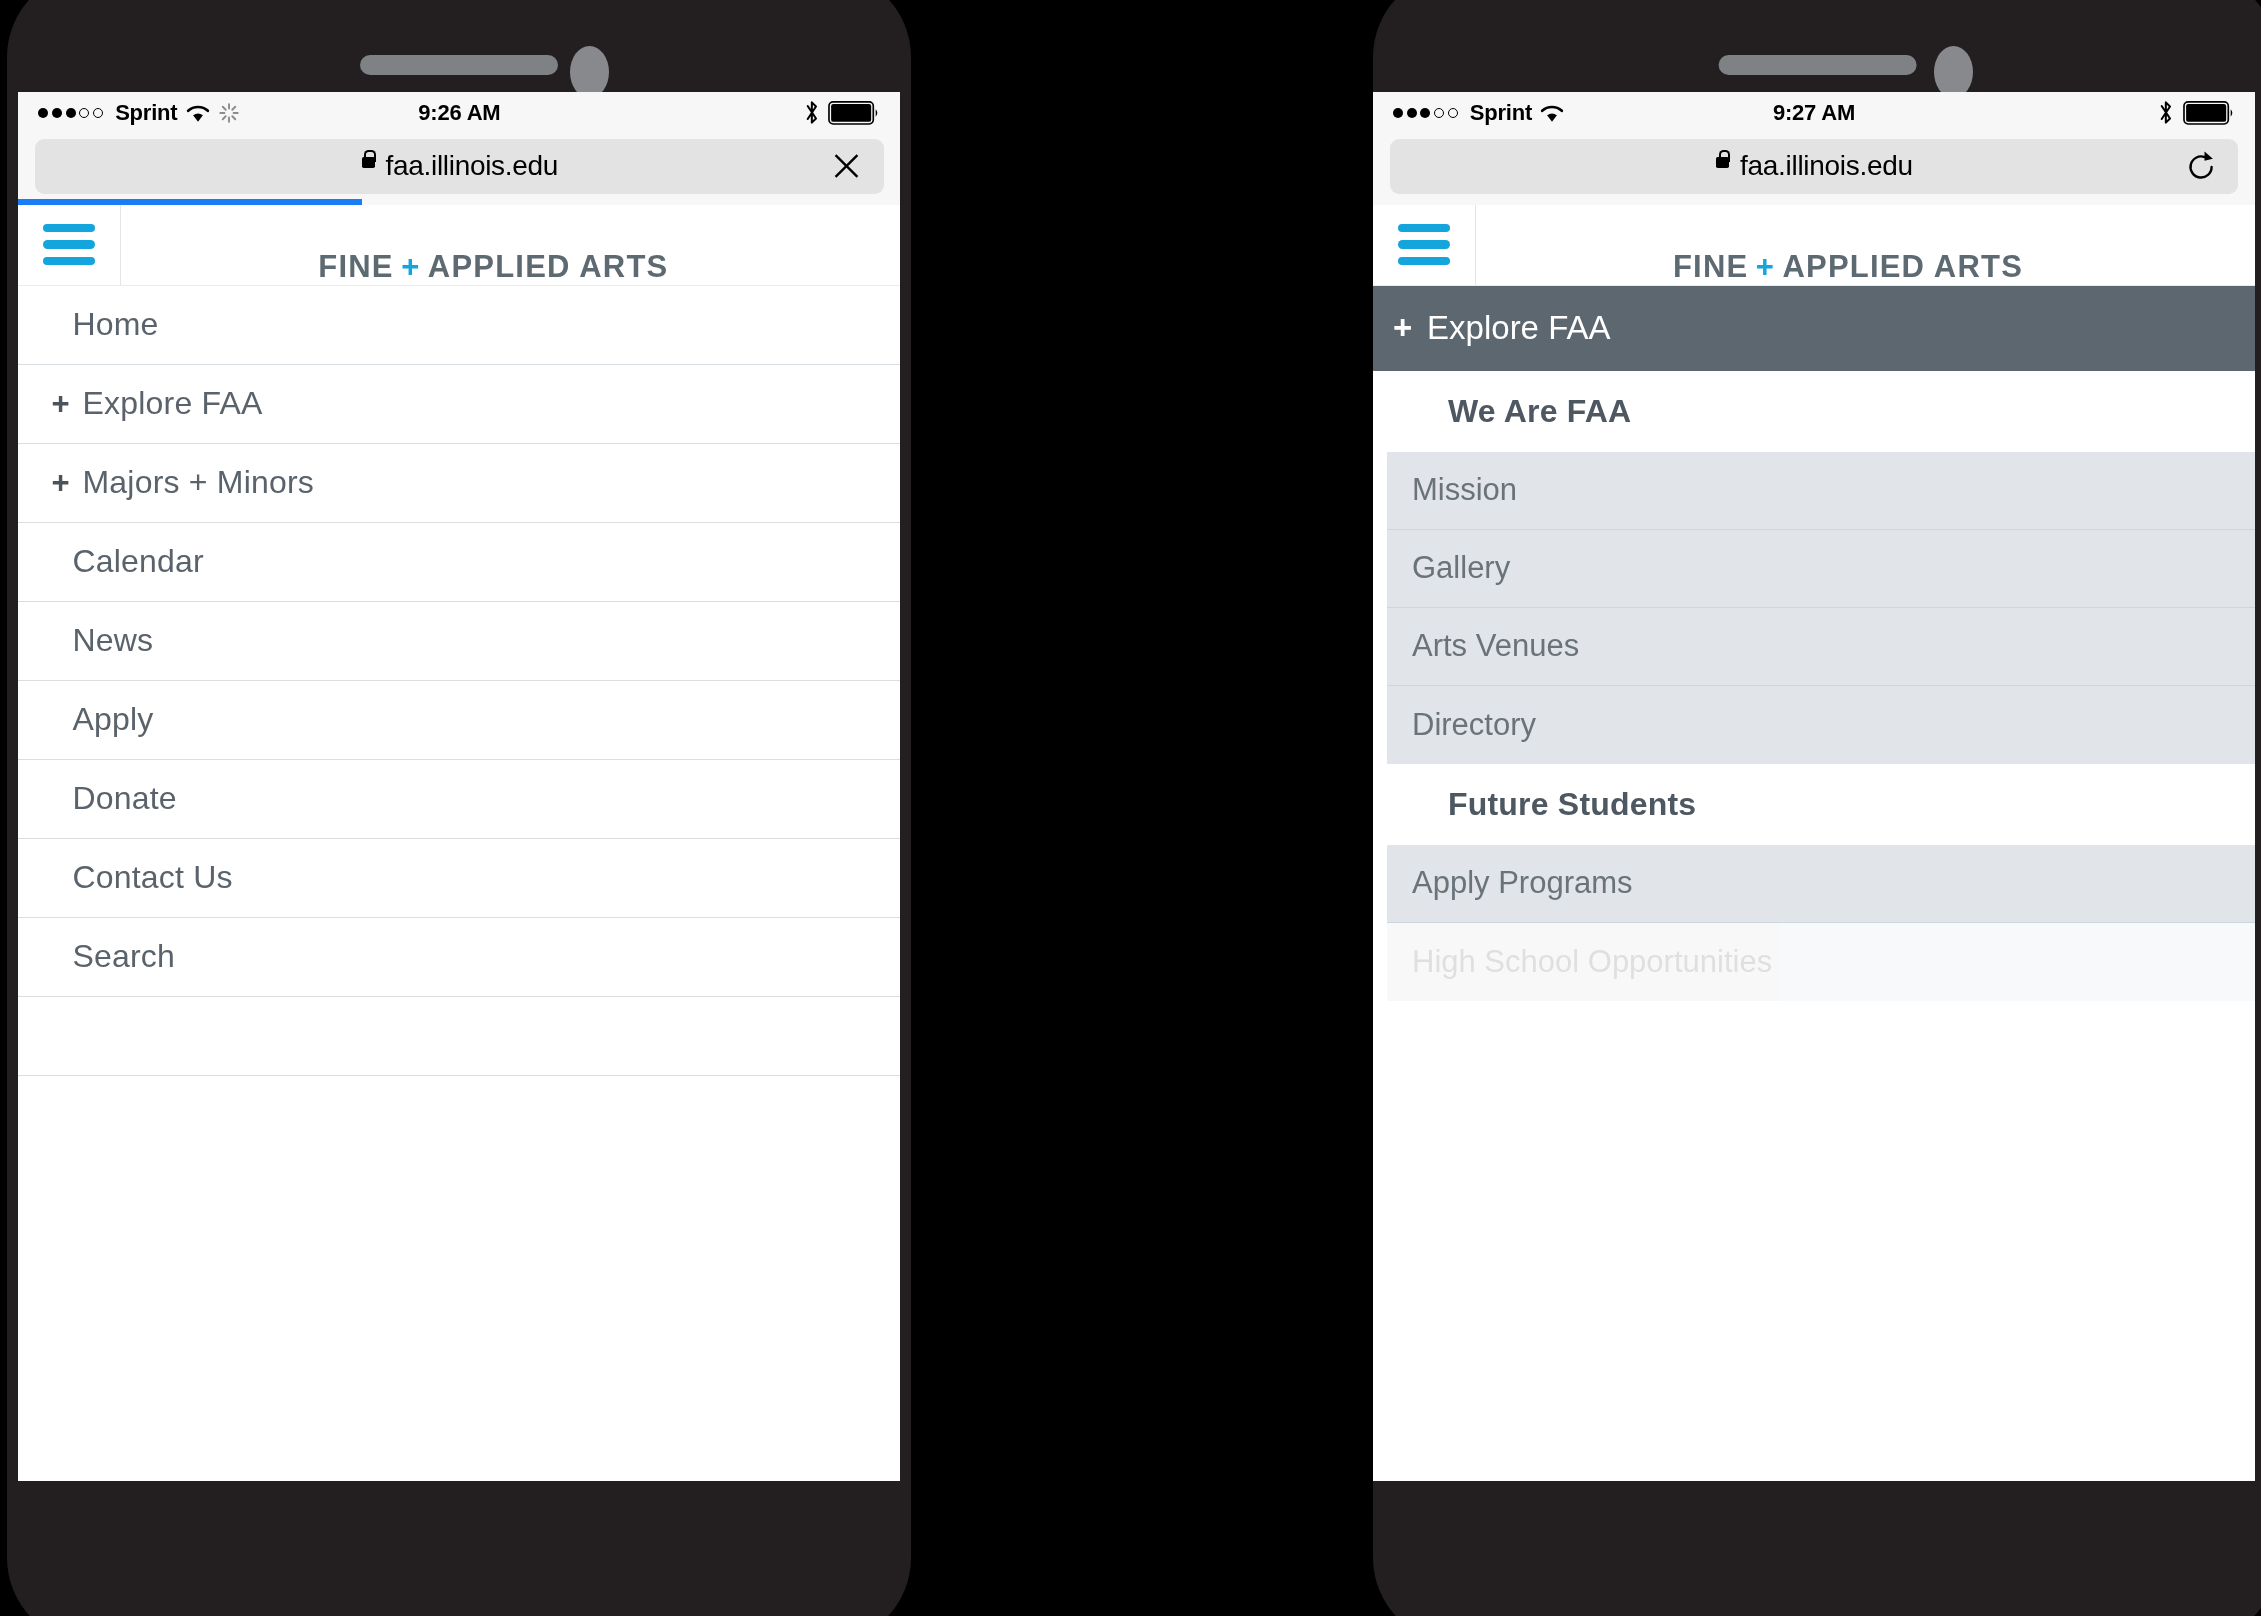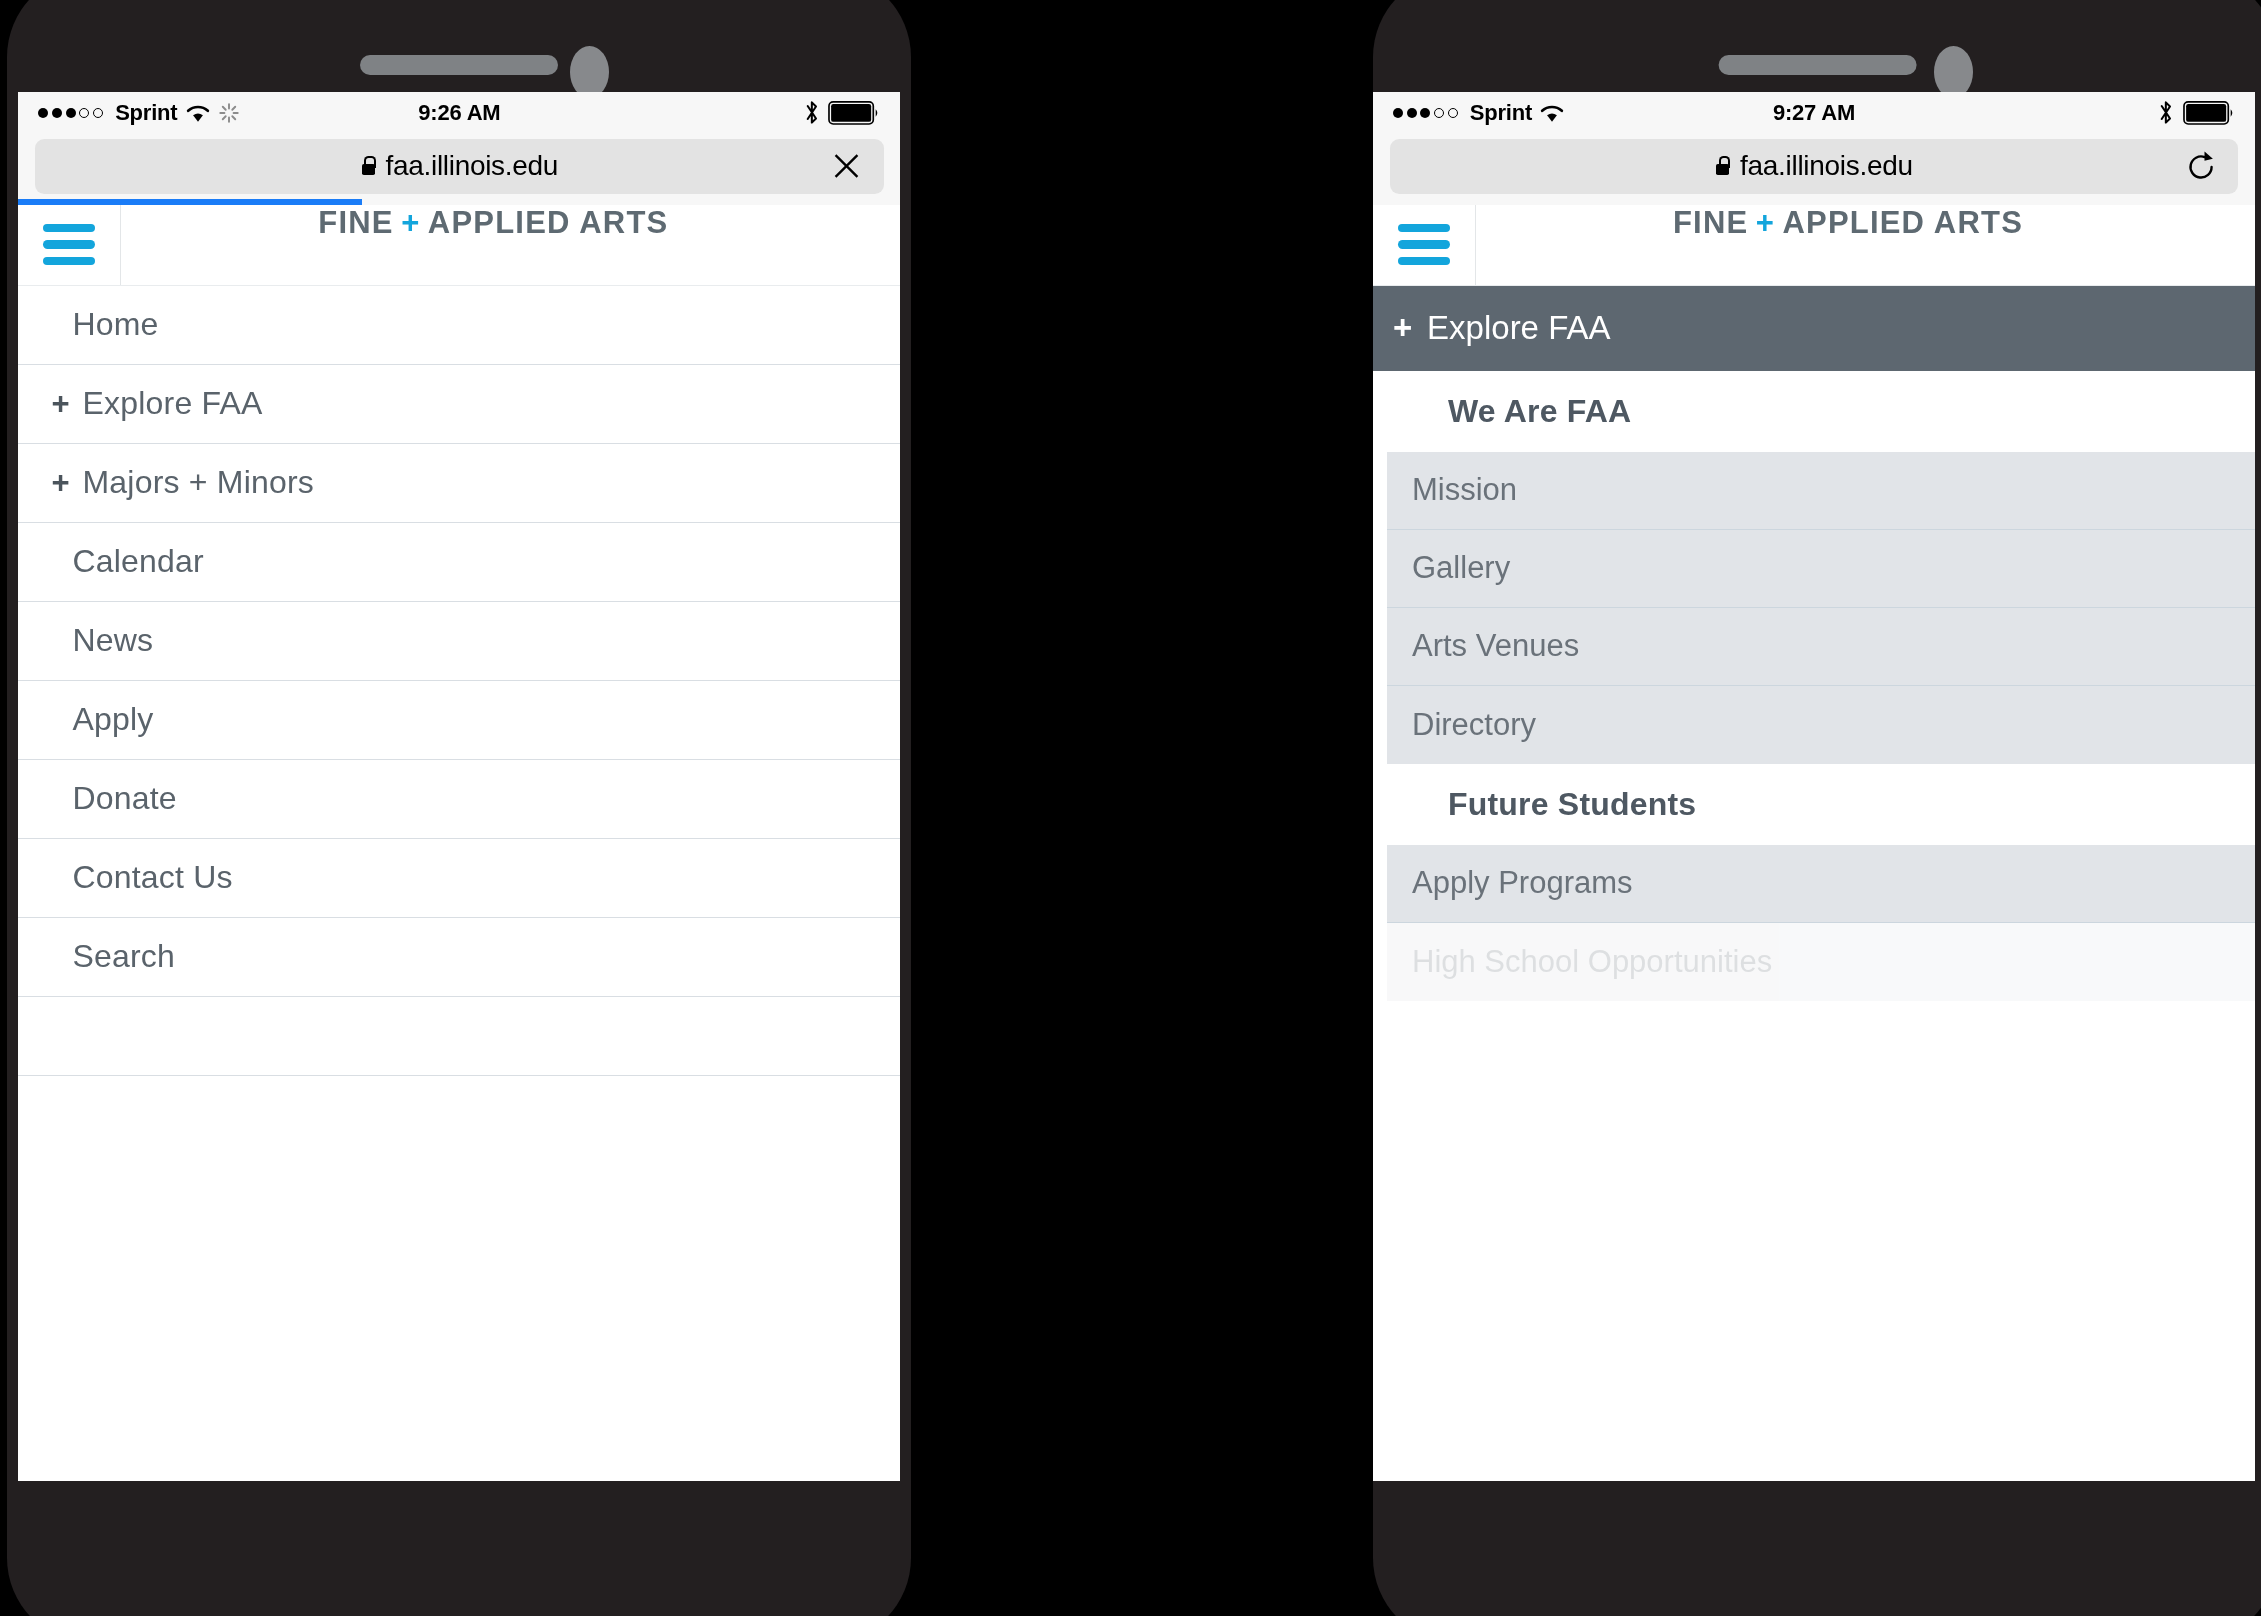--- a/index.html
+++ b/index.html
@@ -68,21 +68,21 @@
 
   
   .urlbar-wrap { background:#f7f7f7; padding:5.5px 16.6px 11px; position:relative; }
   .urlbar {
     height:55px; background:#e3e3e3; border-radius:9.2px;
     display:flex; align-items:center; justify-content:center;
     position:relative;
   }
   .url-text {
     font-size:28px; color:#000; letter-spacing:-0.3px;
-    display:flex; align-items:center; gap:10px;
+    display:flex; align-items:flex-start; gap:10px;
   }
   .lock {
     width:14.8px; height:19.4px; position:relative; display:inline-block;
   }
   .lock::before{
     content:""; position:absolute; left:0.9px; top:7.4px; width:13px; height:11px;
     background:#000; border-radius:1.8px;
   }
   .lock::after{
     content:""; position:absolute; left:3.7px; top:0px; width:7.4px; height:10px;
@@ -104,21 +104,21 @@
   }
   .hamburger {
     width:103px; display:flex; flex-direction:column; justify-content:center;
     align-items:center; gap:8.3px;
     border-right:1.8px solid #e3e6e8;
     cursor:pointer;
   }
   .hamburger i { display:block; width:52px; height:8.3px; border-radius:4.6px;
                  background:#13a5dc; }
   .logo {
-    flex:1; display:flex; align-items:flex-start; justify-content:center;
+    flex:1; display:flex; align-items:flex-end; justify-content:center;
     padding-right:35px;
     font-size:31px; font-weight:bold; letter-spacing:1.2px;
     color:#5e6a72;
   }
   .logo .plus { color:#13a5dc; margin:0 7.4px; }
 
   
   .navlist { background:#fff; }
   .navrow {
     height:79px; display:flex; align-items:center;

